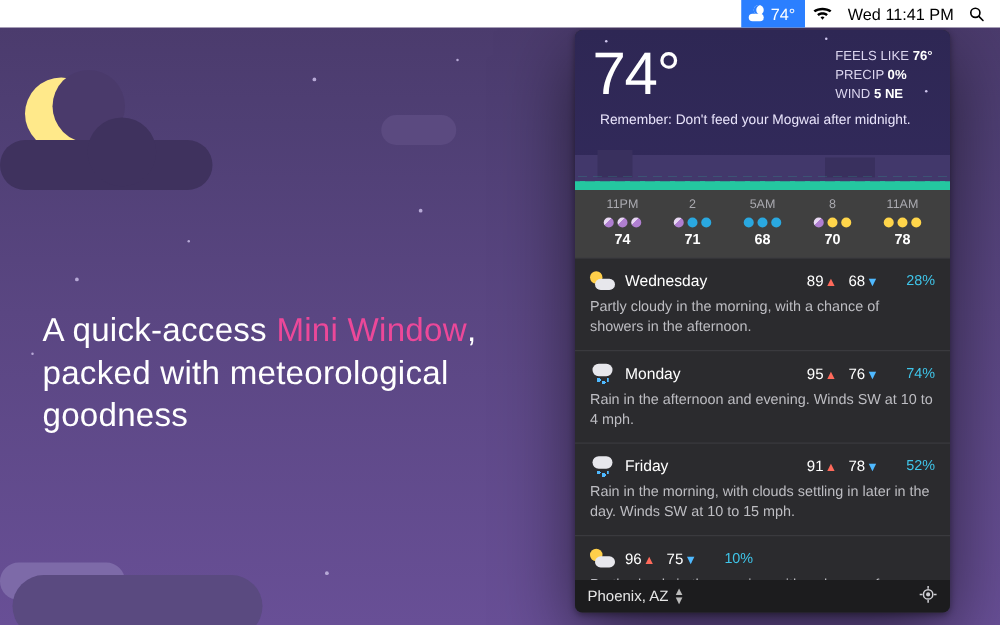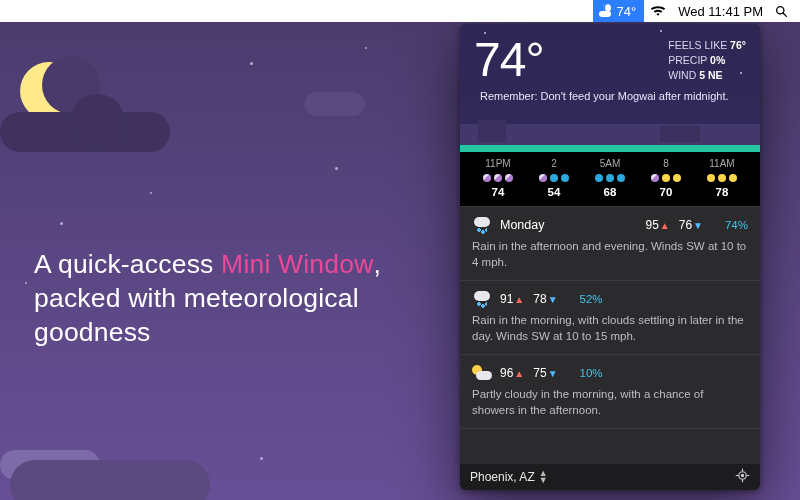--- a/index.html
+++ b/index.html
@@ -139,21 +139,21 @@
     content:''; position:absolute; left:0; right:0; top:-4px; height:8px;
     background:
       radial-gradient(circle at 6px 8px,#24c7a0 4px,transparent 4px) repeat-x;
     background-size:12px 8px;
   }
   .mini-head .hstar{ position:absolute; width:2px;height:2px;background:#cfc6ef;border-radius:50%; }
   .hstar.h1{left:24px; top:8px;} .hstar.h2{left:200px; top:6px;} .hstar.h3{right:18px; top:48px;}
 
   
   .hours {
-    background:#000000;
+    background:#404040;
     padding:6px 10px 8px 10px;
     display:grid;
     grid-template-columns: repeat(5, 1fr);
     row-gap:3px;
     text-align:center;
     font-size:10.5px;
     color:#bfbfc4;
     border-bottom:1px solid #3a3a3e;
   }
   .hours .lbl{ color:#a9a9af; font-size:10px; }
@@ -287,40 +287,51 @@
         <span class="hour-dot" style="background: linear-gradient(135deg, rgb(232, 216, 243) 40%, rgb(176, 127, 209) 40%);"></span>
         <span class="hour-dot" style="background: rgb(255, 213, 74);"></span>
         <span class="hour-dot" style="background: rgb(255, 213, 74);"></span>
       </div>
       <div class="dots">
         <span class="hour-dot" style="background: rgb(255, 213, 74);"></span>
         <span class="hour-dot" style="background: rgb(255, 213, 74);"></span>
         <span class="hour-dot" style="background: rgb(255, 213, 74);"></span>
       </div>
       <div class="temp">74</div>
-      <div class="temp">54</div>
+      <div class="temp">71</div>
       <div class="temp">68</div>
       <div class="temp">70</div>
       <div class="temp">78</div>
     </div>
 
   <div class="days" id="days">
+      <div class="day">
+        <div class="row1">
+          <span class="icon ic-partly"></span>
+          <span class="dname">Wednesday</span>
+          <span class="hi"><span>89</span><span class="arrow-up">▲</span></span>
+          <span class="lo"><span>68</span><span class="arrow-down">▼</span></span>
+          <span class="precip">28%</span>
+        </div>
+        <div class="desc">Partly cloudy in the morning, with a chance of showers in the afternoon.</div>
+      </div>
       <div class="day">
         <div class="row1">
           <span class="icon ic-rain"></span>
           <span class="dname">Monday</span>
           <span class="hi"><span>95</span><span class="arrow-up">▲</span></span>
           <span class="lo"><span>76</span><span class="arrow-down">▼</span></span>
           <span class="precip">74%</span>
         </div>
         <div class="desc">Rain in the afternoon and evening. Winds SW at 10 to 4 mph.</div>
       </div>
       <div class="day">
         <div class="row1">
           <span class="icon ic-rain"></span>
+          <span class="dname">Friday</span>
           <span class="hi"><span>91</span><span class="arrow-up">▲</span></span>
           <span class="lo"><span>78</span><span class="arrow-down">▼</span></span>
           <span class="precip">52%</span>
         </div>
         <div class="desc">Rain in the morning, with clouds settling in later in the day. Winds SW at 10 to 15 mph.</div>
       </div>
       <div class="day">
         <div class="row1">
           <span class="icon ic-partly"></span>
           <span class="hi"><span>96</span><span class="arrow-up">▲</span></span>

